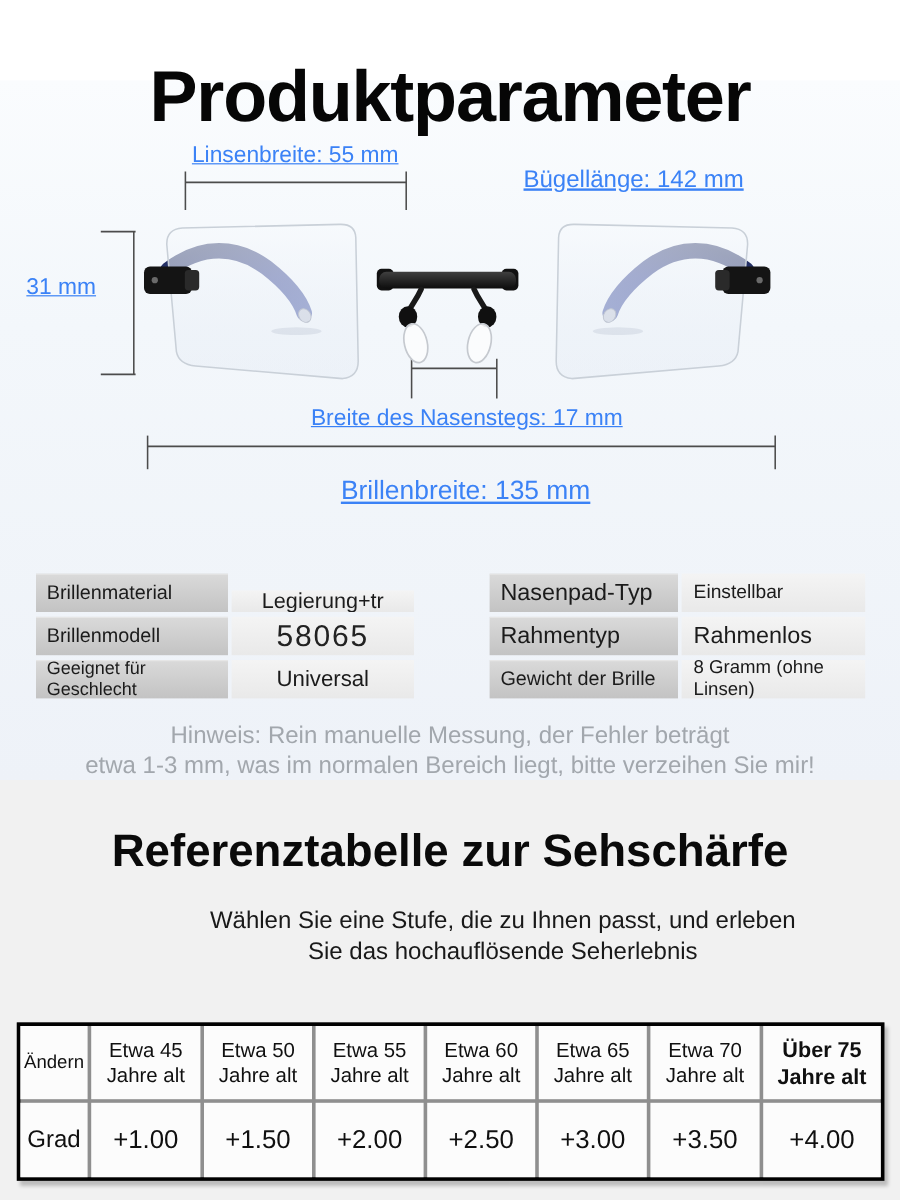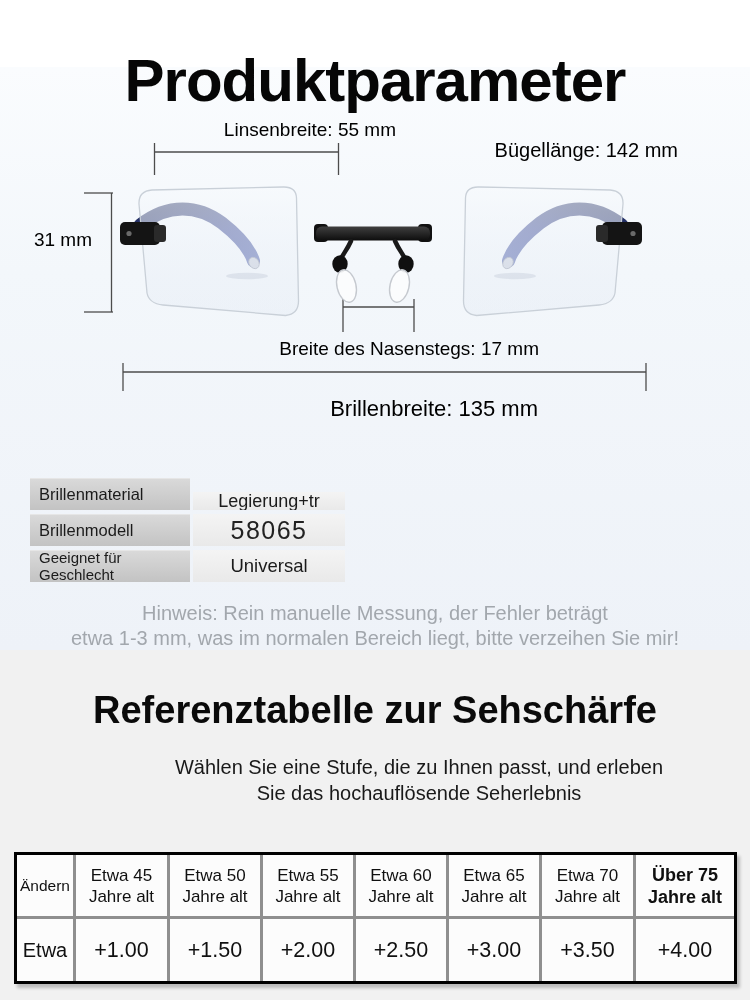--- a/index.html
+++ b/index.html
@@ -10,21 +10,21 @@
   .bg-top{position:absolute;left:0;top:0;width:750px;height:67px;background:#ffffff;}
   .bg-mid{position:absolute;left:0;top:67px;width:750px;height:583px;
           background:linear-gradient(180deg,#fafcfe 0%,#f3f7fb 35%,#eef2f8 100%);}
   .bg-bottom{position:absolute;left:0;top:650px;width:750px;height:350px;background:#f1f1f1;}
 
   .main-title{position:absolute;left:0;top:6px;width:750px;text-align:center;
               font-size:60px;font-weight:bold;color:#060606;letter-spacing:-1px;}
 
   .diagram-svg{position:absolute;left:0;top:67px;width:750px;height:583px;}
 
-  .dim-label{position:absolute;color:#000000;text-align:right;white-space:nowrap;}
+  .dim-label{position:absolute;color:#3b82f6;text-align:center;white-space:nowrap;text-decoration:underline;}
   .lbl-lens{left:96px;top:119px;width:300px;font-size:19px;}
   .lbl-temple{left:378px;top:139px;width:300px;font-size:20px;}
   .lbl-height{left:10px;top:229px;width:82px;font-size:19px;}
   .lbl-bridge{left:239px;top:338px;width:300px;font-size:19px;}
   .lbl-frame{left:238px;top:396px;width:300px;font-size:22px;}
 
   
   .spec-table{position:absolute;top:478px;display:grid;column-gap:3px;row-gap:4px;grid-auto-rows:32px;}
   .spec-left{left:30px;grid-template-columns:160px 152px;}
   .spec-right{left:408px;grid-template-columns:157px 153px;}
@@ -158,20 +158,28 @@
 
   <div class="spec-table spec-left">
     <div class="spec-cell spec-label fs165">Brillenmaterial</div>
     <div class="spec-cell spec-value v-center fs18">Legierung+tr</div>
     <div class="spec-cell spec-label fs165">Brillenmodell</div>
     <div class="spec-cell spec-value v-center model-number">58065</div>
     <div class="spec-cell spec-label fs15">Geeignet für Geschlecht</div>
     <div class="spec-cell spec-value v-center fs185">Universal</div>
   </div>
 
+  <div class="spec-table spec-right">
+    <div class="spec-cell spec-label fs195">Nasenpad-Typ</div>
+    <div class="spec-cell spec-value v-left fs16">Einstellbar</div>
+    <div class="spec-cell spec-label fs195">Rahmentyp</div>
+    <div class="spec-cell spec-value v-left fs195">Rahmenlos</div>
+    <div class="spec-cell spec-label fs165">Gewicht der Brille</div>
+    <div class="spec-cell spec-value v-left fs155">8 Gramm (ohne Linsen)</div>
+  </div>
 
   <div class="note note-1">Hinweis: Rein manuelle Messung, der Fehler beträgt</div>
   <div class="note note-2">etwa 1-3 mm, was im normalen Bereich liegt, bitte verzeihen Sie mir!</div>
 
   <div class="ref-heading">Referenztabelle zur Sehschärfe</div>
   <div class="ref-sub sub-1">Wählen Sie eine Stufe, die zu Ihnen passt, und erleben</div>
   <div class="ref-sub sub-2">Sie das hochauflösende Seherlebnis</div>
 
   <div class="ref-table">
     <div class="ref-cell ref-head ref-head-first">
@@ -200,21 +208,21 @@
     </div>
     <div class="ref-cell ref-head">
       <span>Etwa 70</span>
       <span>Jahre alt</span>
     </div>
     <div class="ref-cell ref-head ref-head-last">
       <span>Über 75</span>
       <span>Jahre alt</span>
     </div>
 
-    <div class="ref-cell ref-val ref-val-first">Etwa</div>
+    <div class="ref-cell ref-val ref-val-first">Grad</div>
     <div class="ref-cell ref-val">+1.00</div>
     <div class="ref-cell ref-val">+1.50</div>
     <div class="ref-cell ref-val">+2.00</div>
     <div class="ref-cell ref-val">+2.50</div>
     <div class="ref-cell ref-val">+3.00</div>
     <div class="ref-cell ref-val">+3.50</div>
     <div class="ref-cell ref-val">+4.00</div>
   </div>
 
 </div>

